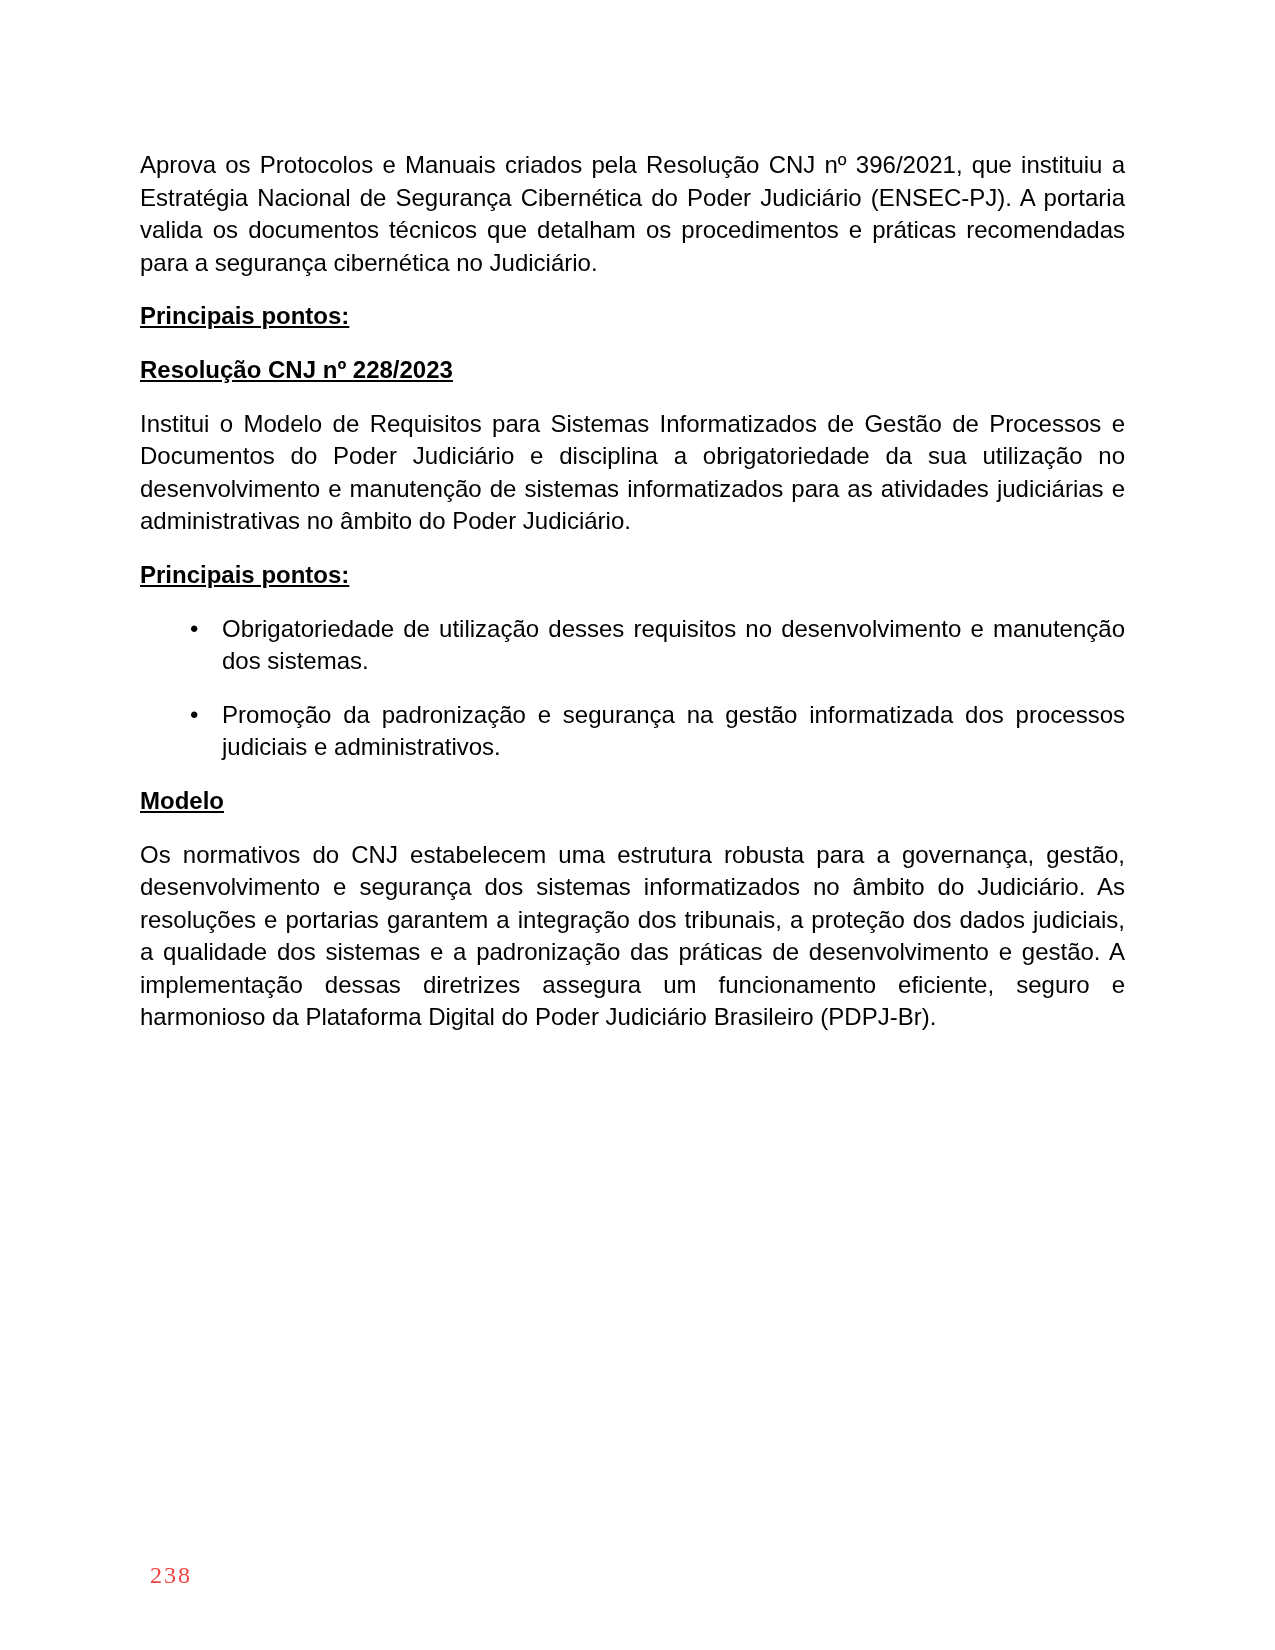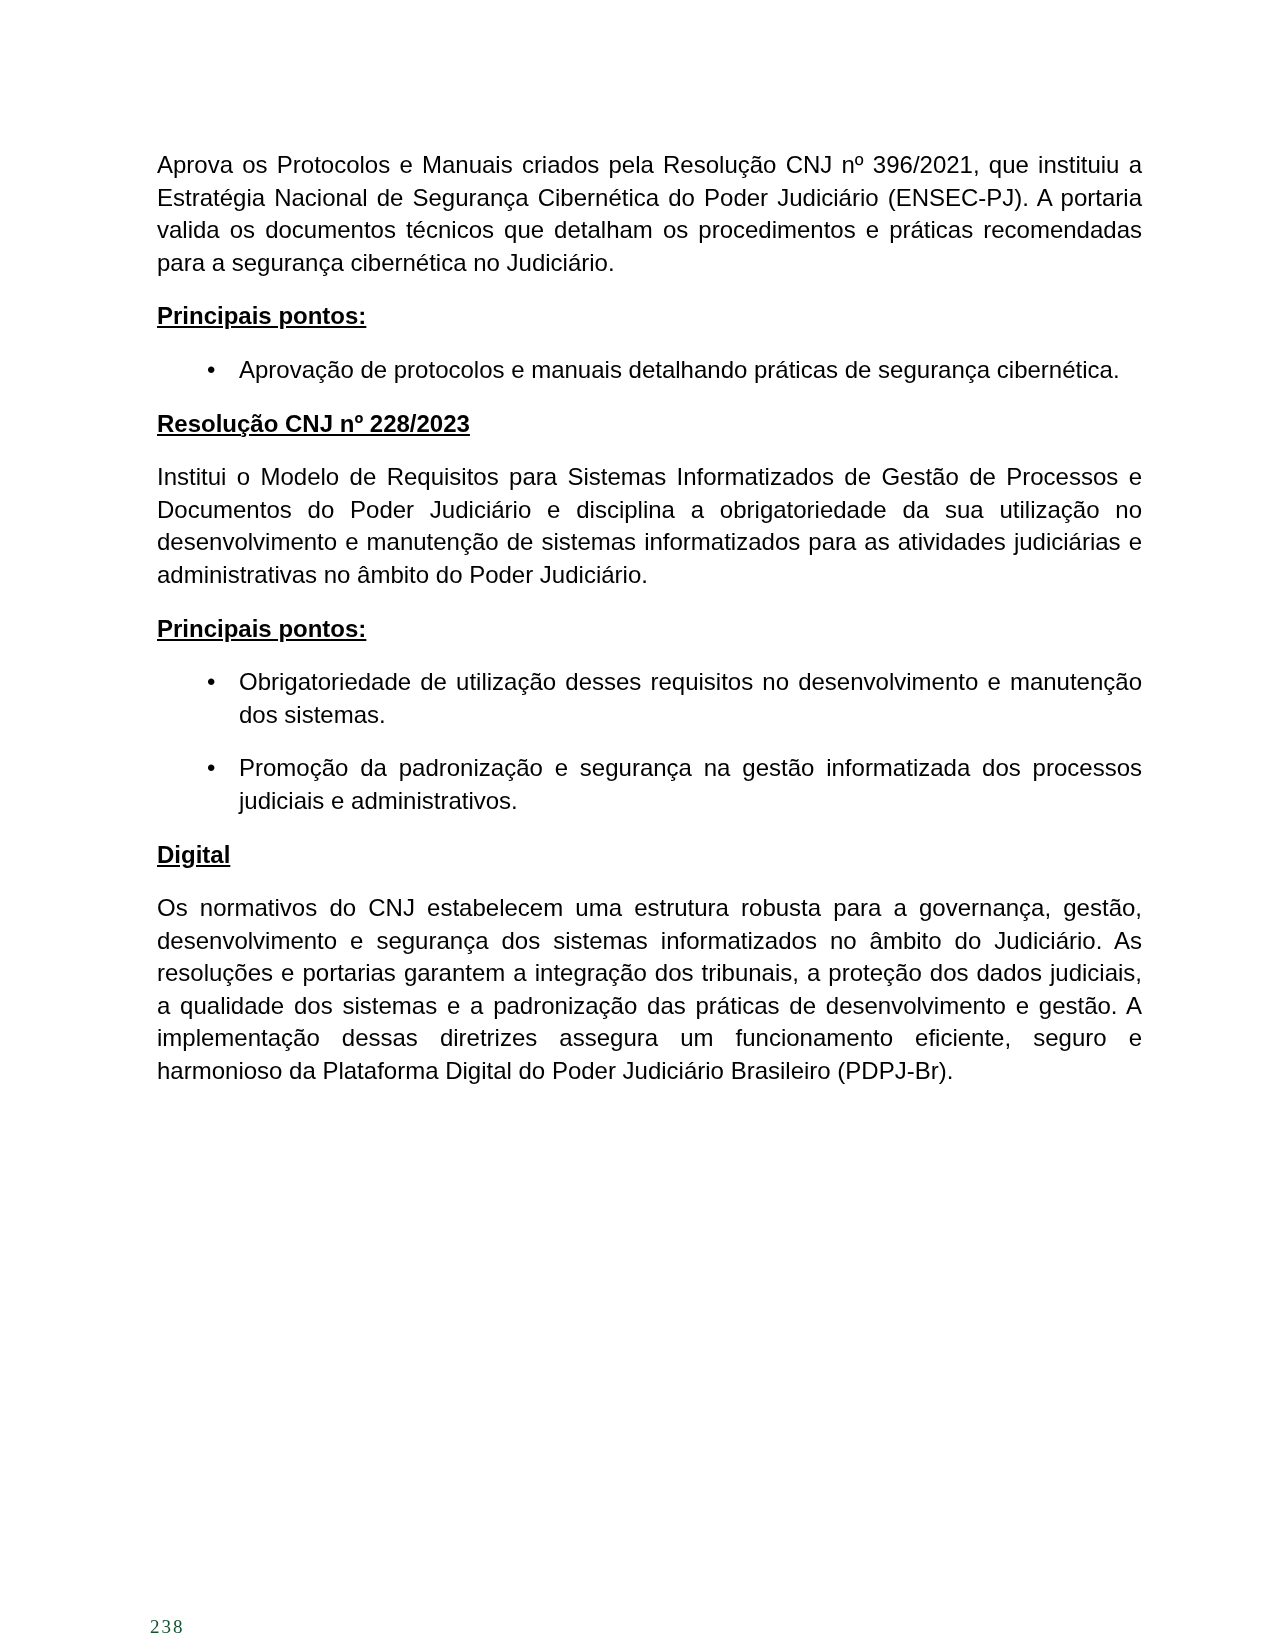--- a/index.html
+++ b/index.html
@@ -12,21 +12,21 @@
     width: 1275px;
     height: 1650px;
     background: #ffffff;
     overflow: hidden;
     font-family: "Liberation Sans", "DejaVu Sans", sans-serif;
     color: #000000;
   }
   .content {
     position: absolute;
     top: 149px;
-    left: 157px;
+    left: 140px;
     width: 985px;
     font-size: 24px;
     line-height: 32.6px;
   }
   .para {
     margin: 0 0 21px 0;
     text-align: justify;
     text-align-last: left;
   }
   .heading {
@@ -49,52 +49,51 @@
   }
   ul.bullets li::before {
     content: "\2022";
     position: absolute;
     left: 50px;
     top: 0;
   }
   .page-number {
     position: absolute;
     left: 150px;
-    top: 1616px;
+    top: 1562px;
     font-family: "Liberation Serif", "DejaVu Serif", serif;
-    font-size: 19px;
+    font-size: 24px;
     letter-spacing: 2px;
-    color: #14532d;
+    color: #ef4444;
   }
 </style>
 </head>
 <body>
 
 <div class="page">
   <div class="content">
 
     <p class="para">Aprova os Protocolos e Manuais criados pela Resolução CNJ nº 396/2021, que instituiu a Estratégia Nacional de Segurança Cibernética do Poder Judiciário (ENSEC-PJ). A portaria valida os documentos técnicos que detalham os procedimentos e práticas recomendadas para a segurança cibernética no Judiciário.</p>
 
     <p class="heading">Principais pontos:</p>
 
     <ul class="bullets">
-        <li>Aprovação de protocolos e manuais detalhando práticas de segurança cibernética.</li>
       </ul>
 
     <p class="heading">Resolução CNJ nº 228/2023</p>
 
     <p class="para">Institui o Modelo de Requisitos para Sistemas Informatizados de Gestão de Processos e Documentos do Poder Judiciário e disciplina a obrigatoriedade da sua utilização no desenvolvimento e manutenção de sistemas informatizados para as atividades judiciárias e administrativas no âmbito do Poder Judiciário.</p>
 
     <p class="heading">Principais pontos:</p>
 
     <ul class="bullets">
         <li>Obrigatoriedade de utilização desses requisitos no desenvolvimento e manutenção dos sistemas.</li>
         <li>Promoção da padronização e segurança na gestão informatizada dos processos judiciais e administrativos.</li>
       </ul>
 
-    <p class="heading">Digital</p>
+    <p class="heading">Modelo</p>
 
     <p class="para">Os normativos do CNJ estabelecem uma estrutura robusta para a governança, gestão, desenvolvimento e segurança dos sistemas informatizados no âmbito do Judiciário. As resoluções e portarias garantem a integração dos tribunais, a proteção dos dados judiciais, a qualidade dos sistemas e a padronização das práticas de desenvolvimento e gestão. A implementação dessas diretrizes assegura um funcionamento eficiente, seguro e harmonioso da Plataforma Digital do Poder Judiciário Brasileiro (PDPJ-Br).</p>
 
   </div>
 
   <div class="page-number">238</div>
 </div>
 
 </body></html>

